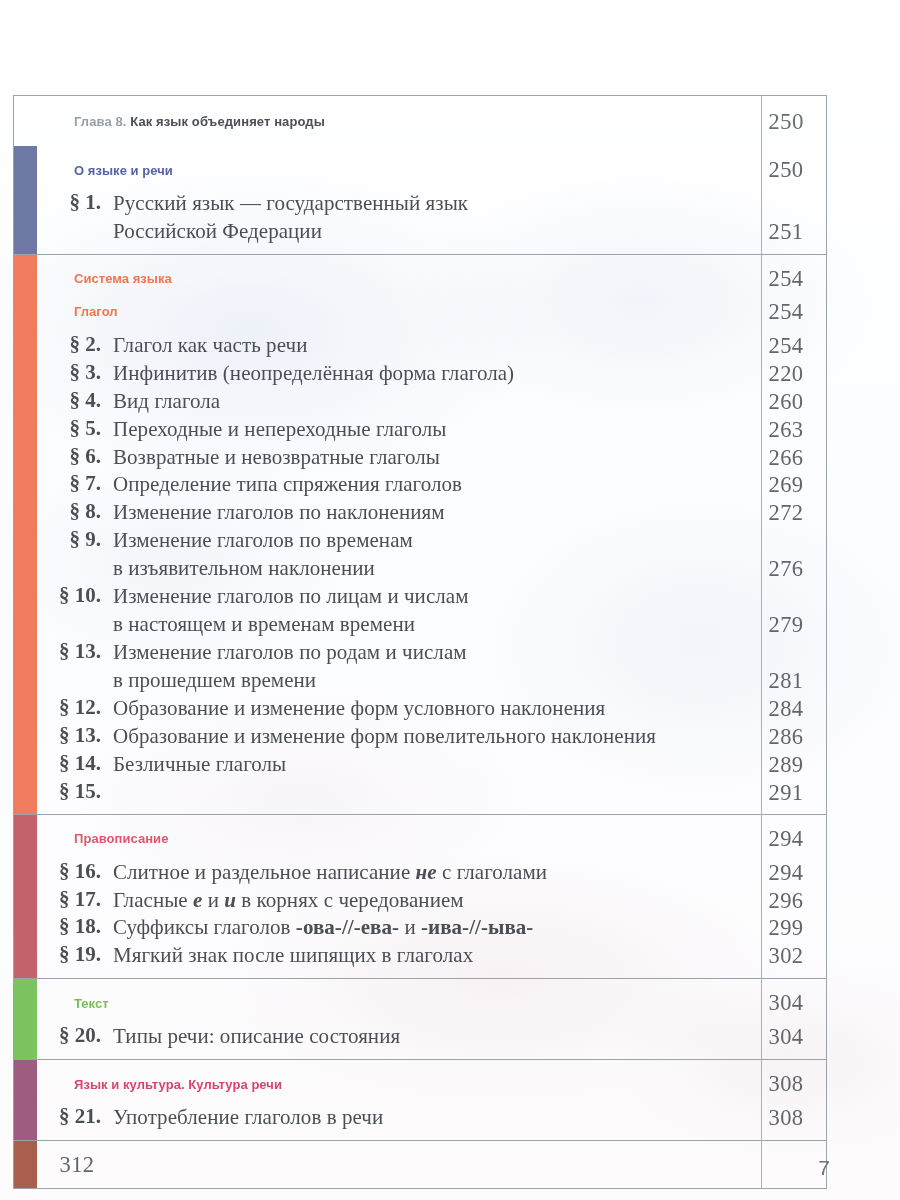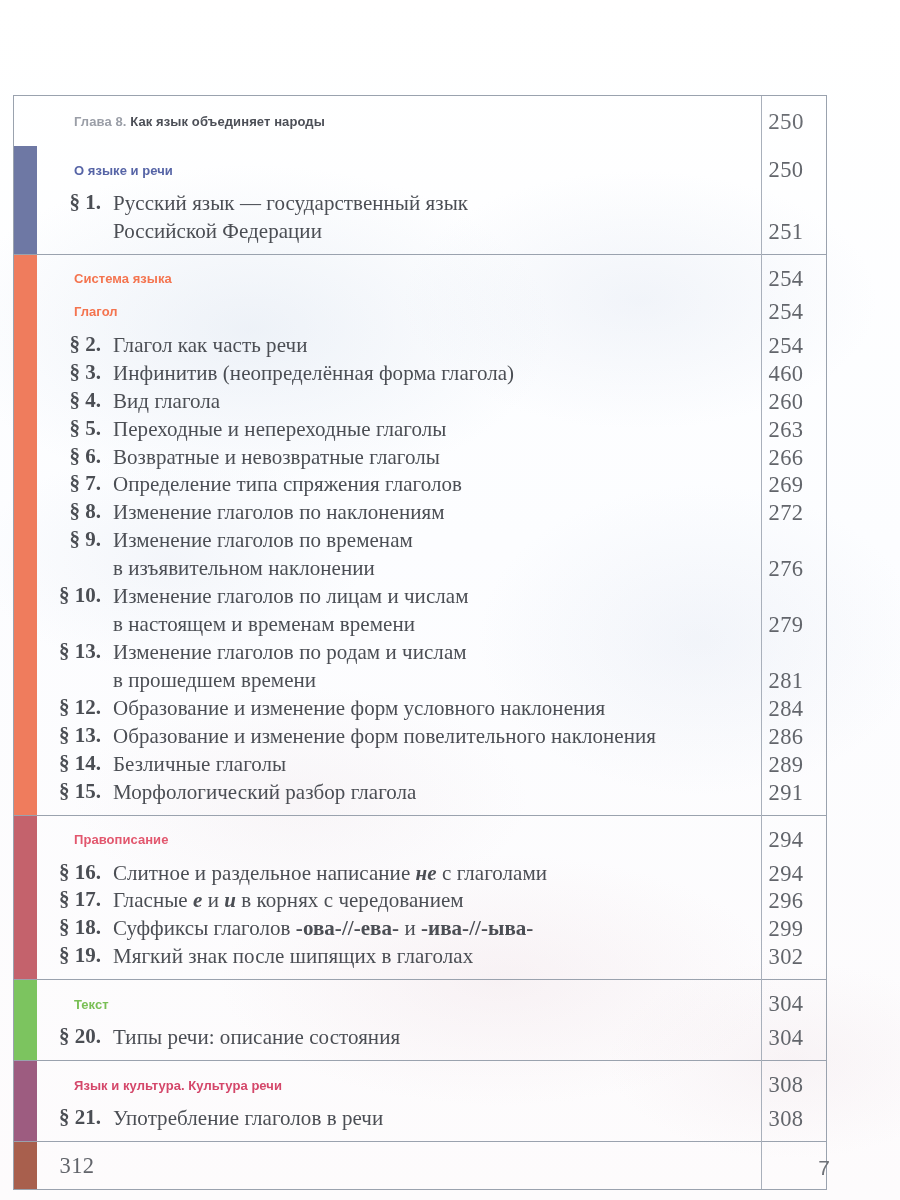--- a/index.html
+++ b/index.html
@@ -258,21 +258,21 @@
               <span class="par-num">§ 2.</span>
               <span class="par-text"><span class="line">Глагол как часть речи</span></span>
             </div>
             <div class="page">254</div>
           </div>
           <div class="row par-row">
             <div class="label">
               <span class="par-num">§ 3.</span>
               <span class="par-text"><span class="line">Инфинитив (неопределённая форма глагола)</span></span>
             </div>
-            <div class="page">460</div>
+            <div class="page">220</div>
           </div>
           <div class="row par-row">
             <div class="label">
               <span class="par-num">§ 4.</span>
               <span class="par-text"><span class="line">Вид глагола</span></span>
             </div>
             <div class="page">260</div>
           </div>
           <div class="row par-row">
             <div class="label">
@@ -340,21 +340,20 @@
           <div class="row par-row">
             <div class="label">
               <span class="par-num">§ 14.</span>
               <span class="par-text"><span class="line">Безличные глаголы</span></span>
             </div>
             <div class="page">289</div>
           </div>
           <div class="row par-row">
             <div class="label">
               <span class="par-num">§ 15.</span>
-              <span class="par-text"><span class="line">Морфологический разбор глагола</span></span>
             </div>
             <div class="page">291</div>
           </div>
           <div class="spacer-sm"></div>
         </div>
       </div>
       <div class="block">
         <div class="sidebar-color" style="background: rgb(196, 98, 108);"></div>
         <div class="rows">
           <div class="row heading-row">

